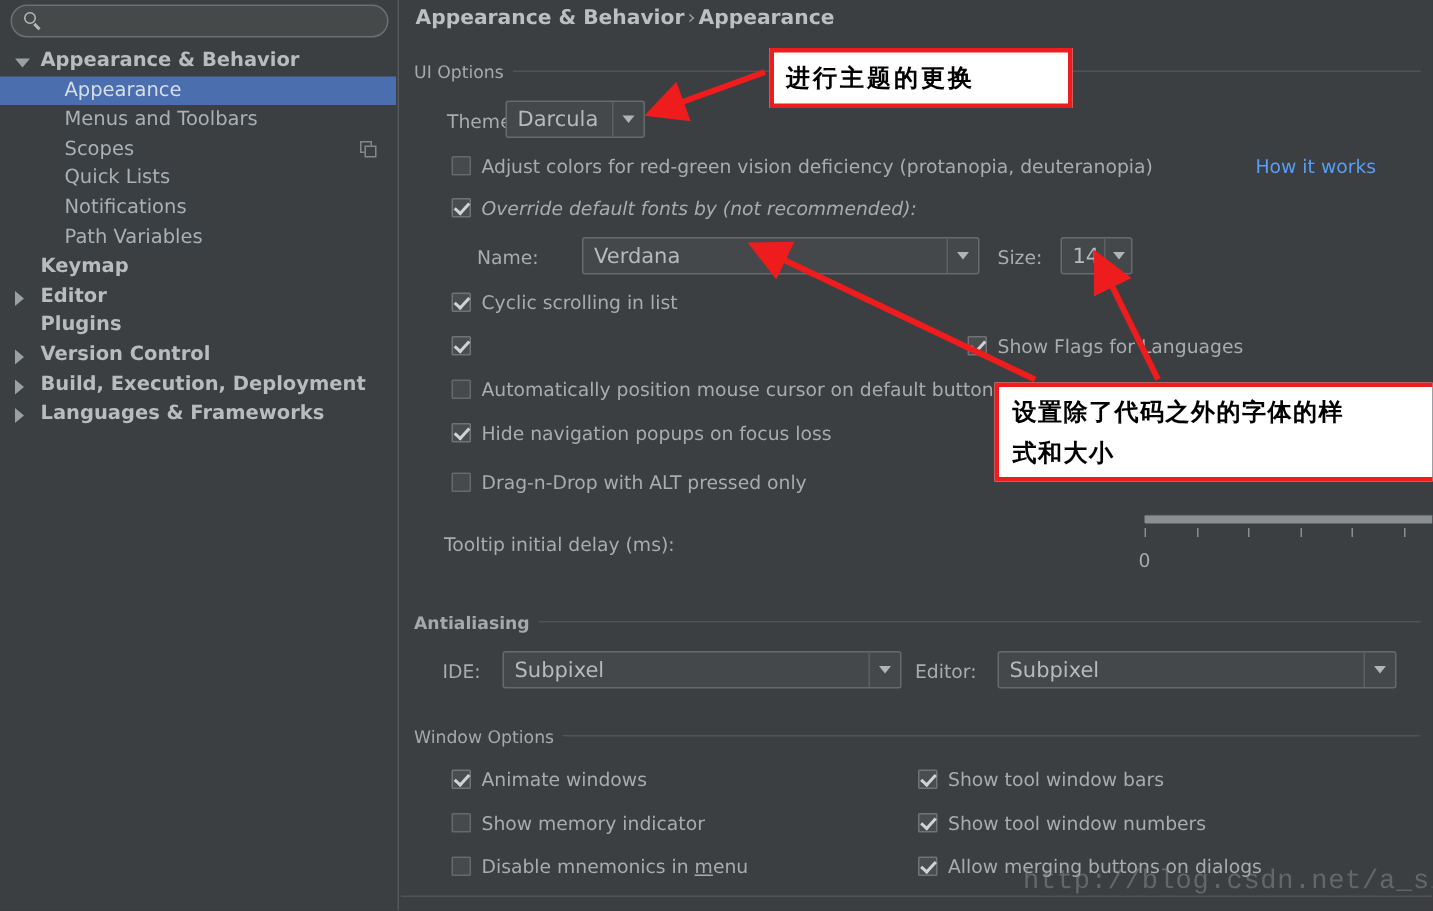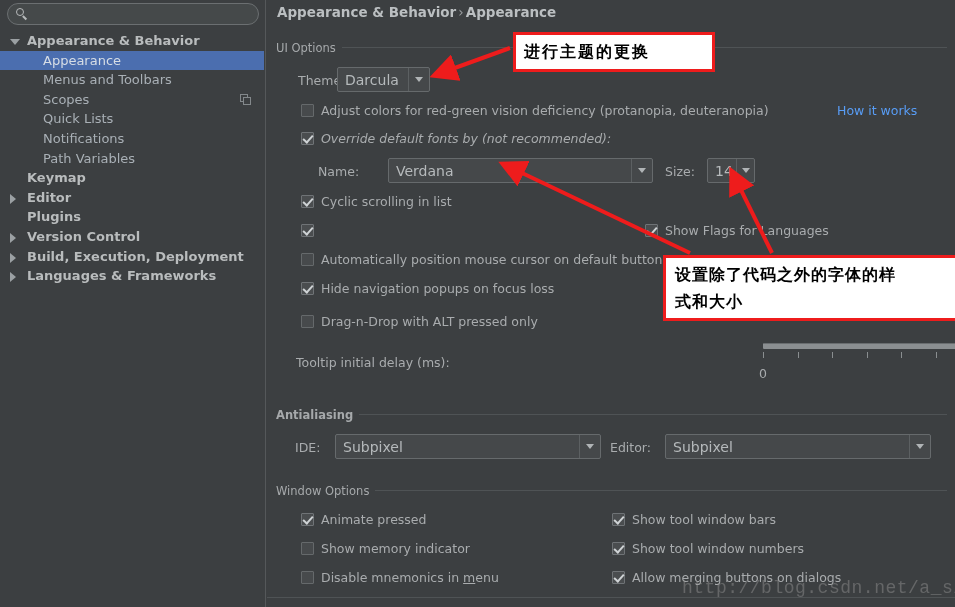--- a/index.html
+++ b/index.html
@@ -422,21 +422,21 @@
     <div class="lbl" style="left:343px; top:440px;">Editor:</div>
     <div class="combo" style="left:398px; top:434px; width:266px; height:25px;">
       <span class="val">Subpixel</span>
       <span class="arrowbox"></span>
     </div>
 
     <div class="group-title" style="left:9px; top:484px;">Window Options</div>
     <div class="group-line" style="left:104px; top:490px; width:576px;"></div>
 
     <div class="cb on" style="left:34px; top:513px;"></div>
-    <div class="cbtext" style="left:54px; top:512px;">Animate pressed</div>
+    <div class="cbtext" style="left:54px; top:512px;">Animate windows</div>
 
     <div class="cb dim" style="left:34px; top:542px;"></div>
     <div class="cbtext" style="left:54px; top:541px;">Show memory indicator</div>
 
     <div class="cb dim" style="left:34px; top:571px;"></div>
     <div class="cbtext" style="left:54px; top:570px;" id="mnemonic-row">Disable mnemonics in <u>m</u>enu</div>
 
     <div class="cb on" style="left:345px; top:513px;"></div>
     <div class="cbtext" style="left:365px; top:512px;">Show tool window bars</div>
 

